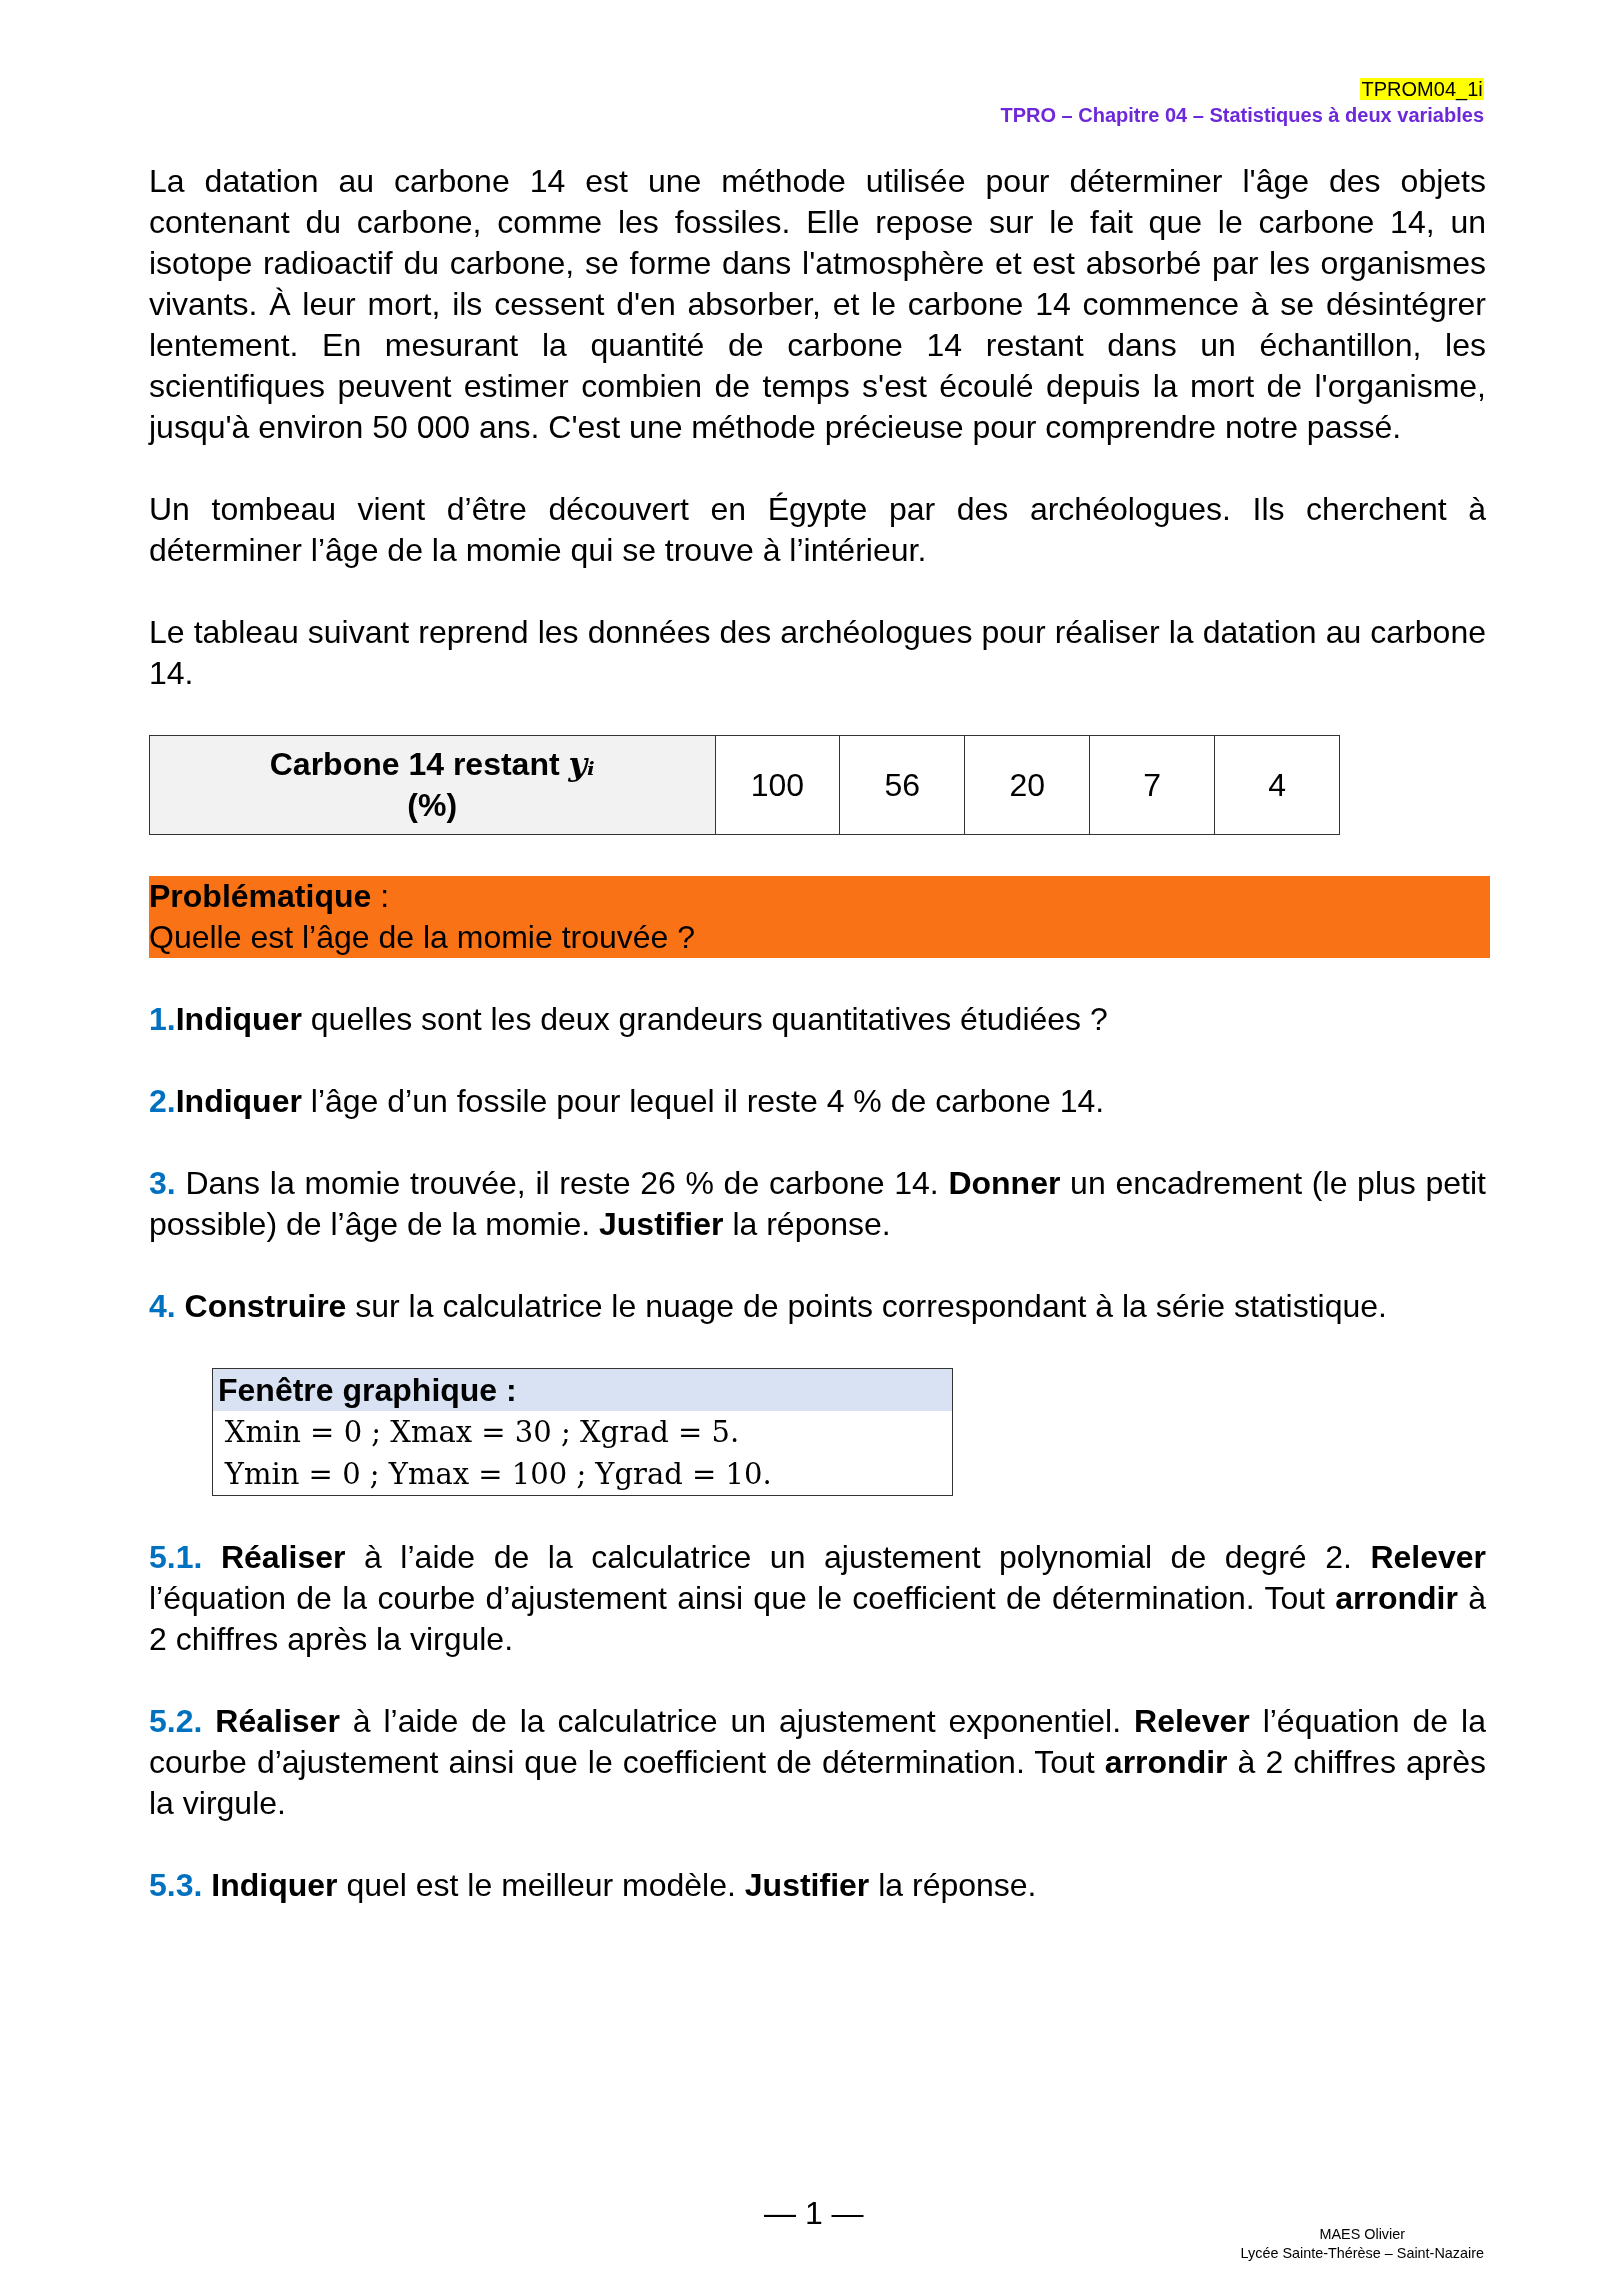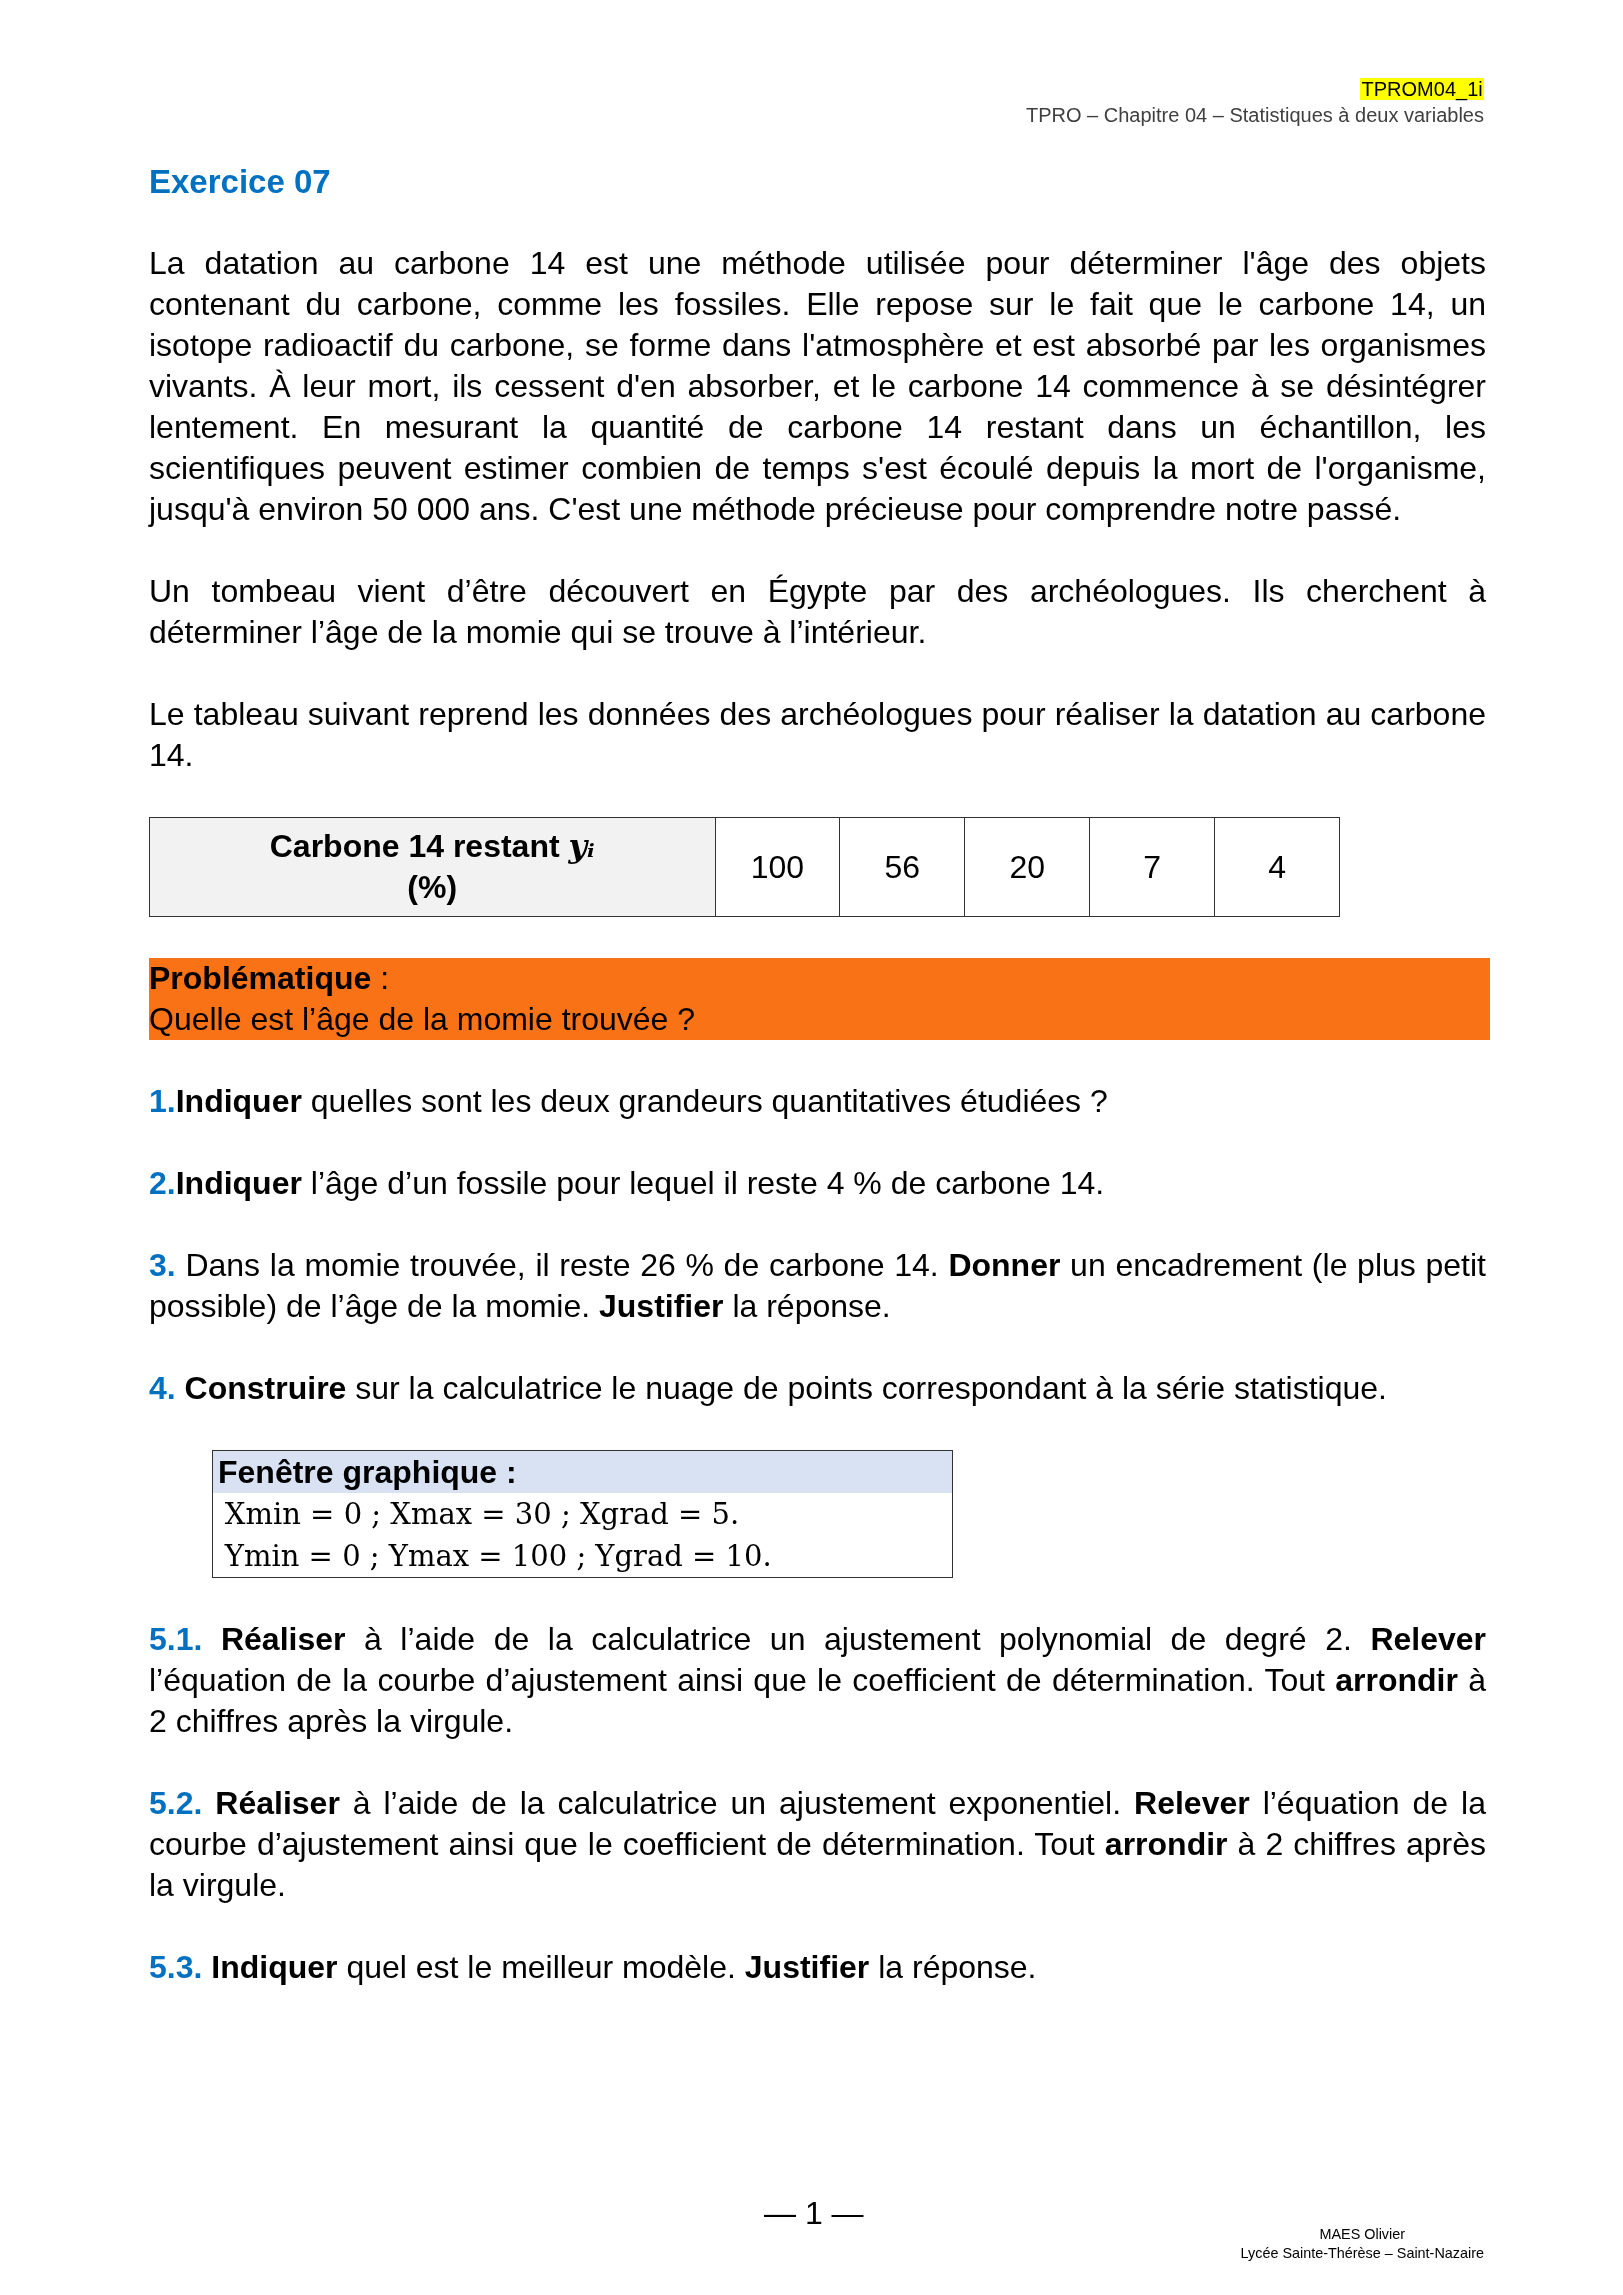--- a/index.html
+++ b/index.html
@@ -1,20 +1,20 @@
 <!DOCTYPE html>
 <html style="font-size:10.5px"><head>
 <meta charset="utf-8">
 <style>
   html, body { margin: 0; padding: 0; background: #ffffff; }
   body { width: 1623px; height: 2295px; position: relative; font-family: "Liberation Sans", sans-serif; color: #000; }
   .page { position: absolute; left: 0; top: 16px; width: 1623px; height: 1847px; }
   .hdr { position: absolute; right: 139px; top: 60px; text-align: right; font-size: 20px; line-height: 26px; }
   .hdr .code { background: #ffff00; color: #000; padding: 0 1.3px; }
-  .hdr .chap { color: #404040; font-weight: normal; }
+  .hdr .chap { color: #6d28d9; font-weight: bold; }
   .content { position: absolute; left: 149px; top: 145px; width: 1337px; font-size: 32px; line-height: 41px; }
   .ex-title { color: #0070c0; font-weight: bold; font-size: 33px; margin: 0 0 41px 0; line-height: 41px; }
   p { margin: 0; text-align: justify; }
   .gap { height: 41px; }
   table.data { border-collapse: collapse; margin-top: 41px; width: 1191px; }
   table.data td { border: 1.3px solid #333; text-align: center; vertical-align: middle; height: 98px; padding: 0; font-size: 32px; line-height: 41px; }
   table.data td.lab { width: 565px; background: #f2f2f2; font-weight: bold; }
   table.data td.val { width: 124px; }
   .math { font-family: "DejaVu Serif", serif; font-style: italic; font-weight: bold; }
   .prob { background: #f97316; margin-top: 41px; width: 1341px; }
@@ -31,21 +31,20 @@
 <body>
 
 <div class="page">
 
   <div class="hdr">
     <div><span class="code">TPROM04_1i</span></div>
     <div class="chap">TPRO – Chapitre 04 – Statistiques à deux variables</div>
   </div>
 
   <div class="content">
-    <div class="ex-title">Exercice 07</div>
 
     <p>La datation au carbone 14 est une méthode utilisée pour déterminer l'âge des objets contenant du carbone, comme les fossiles. Elle repose sur le fait que le carbone 14, un isotope radioactif du carbone, se forme dans l'atmosphère et est absorbé par les organismes vivants. À leur mort, ils cessent d'en absorber, et le carbone 14 commence à se désintégrer lentement. En mesurant la quantité de carbone 14 restant dans un échantillon, les scientifiques peuvent estimer combien de temps s'est écoulé depuis la mort de l'organisme, jusqu'à environ 50 000 ans. C'est une méthode précieuse pour comprendre notre passé.</p>
     <div class="gap"></div>
     <p>Un tombeau vient d’être découvert en Égypte par des archéologues. Ils cherchent à déterminer l’âge de la momie qui se trouve à l’intérieur.</p>
     <div class="gap"></div>
     <p>Le tableau suivant reprend les données des archéologues pour réaliser la datation au carbone 14.</p>
 
     <table class="data">
       <tbody>
       <tr>

